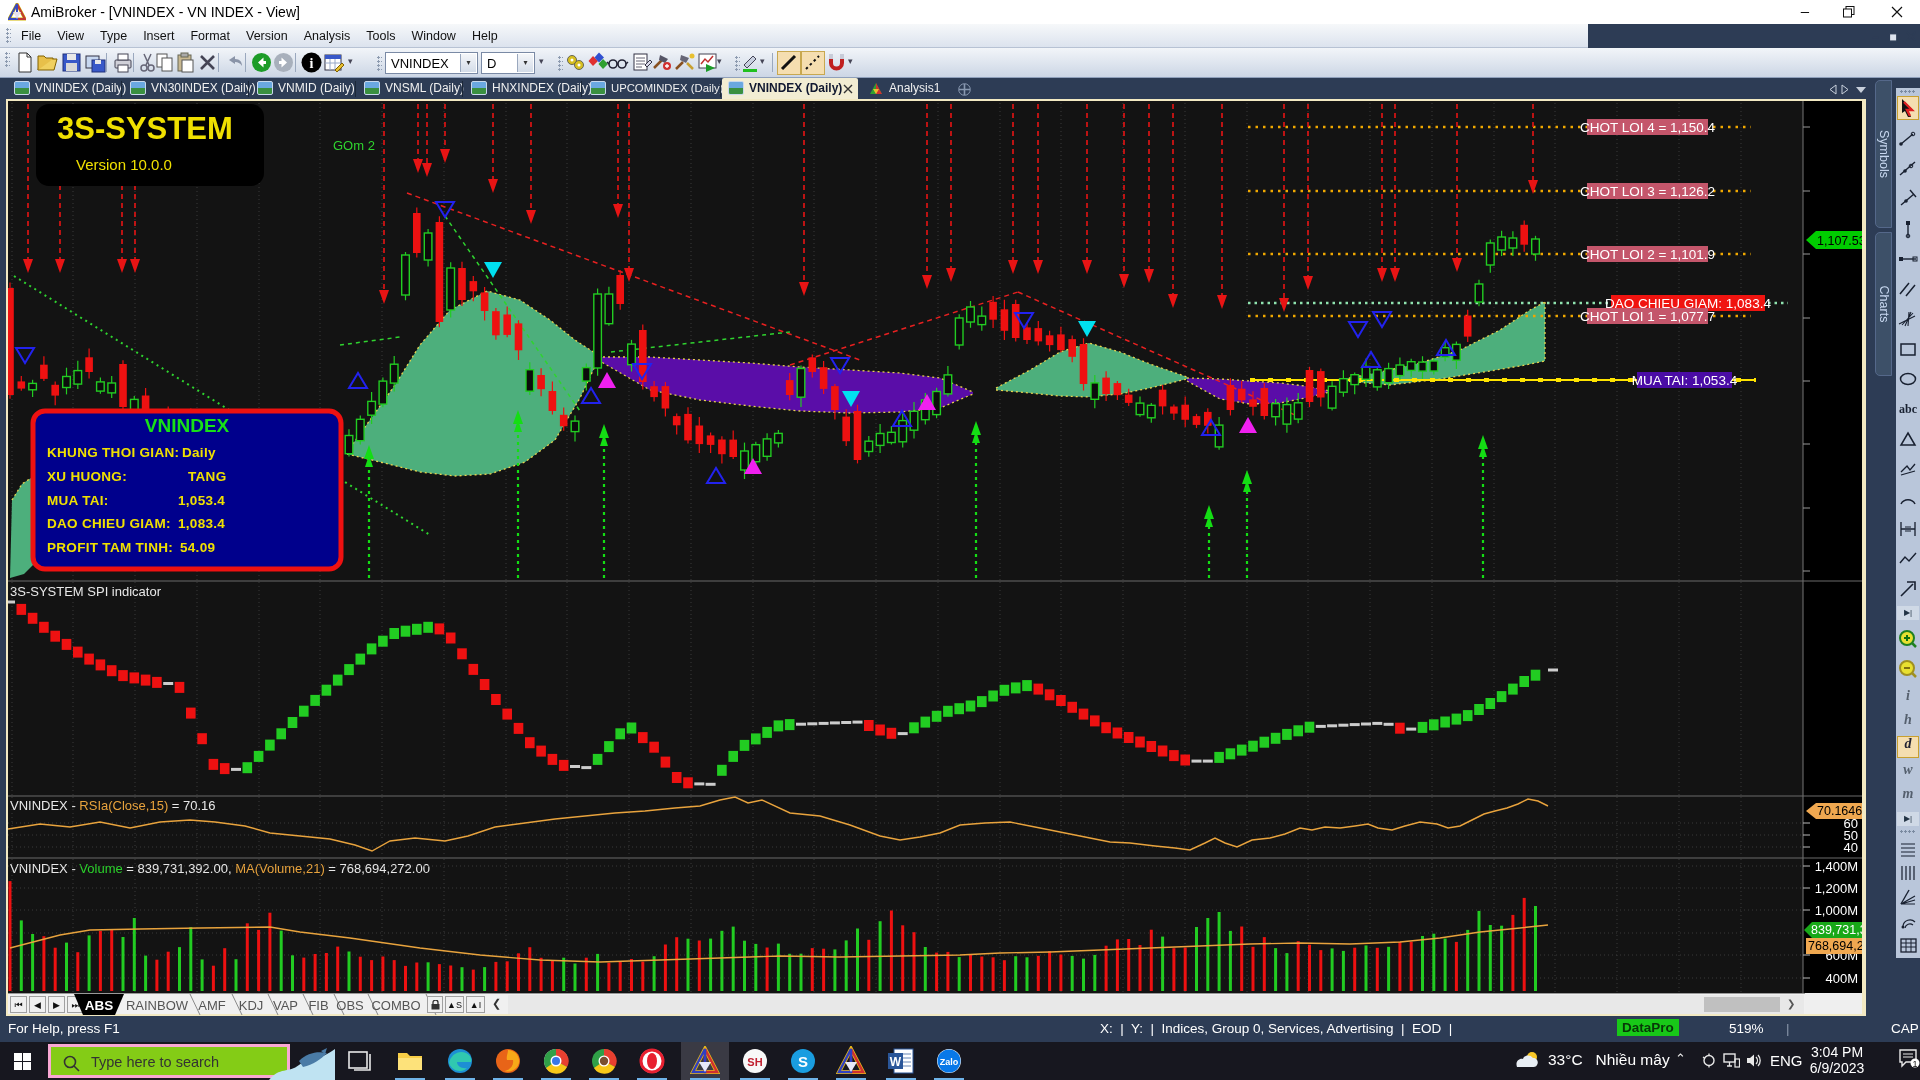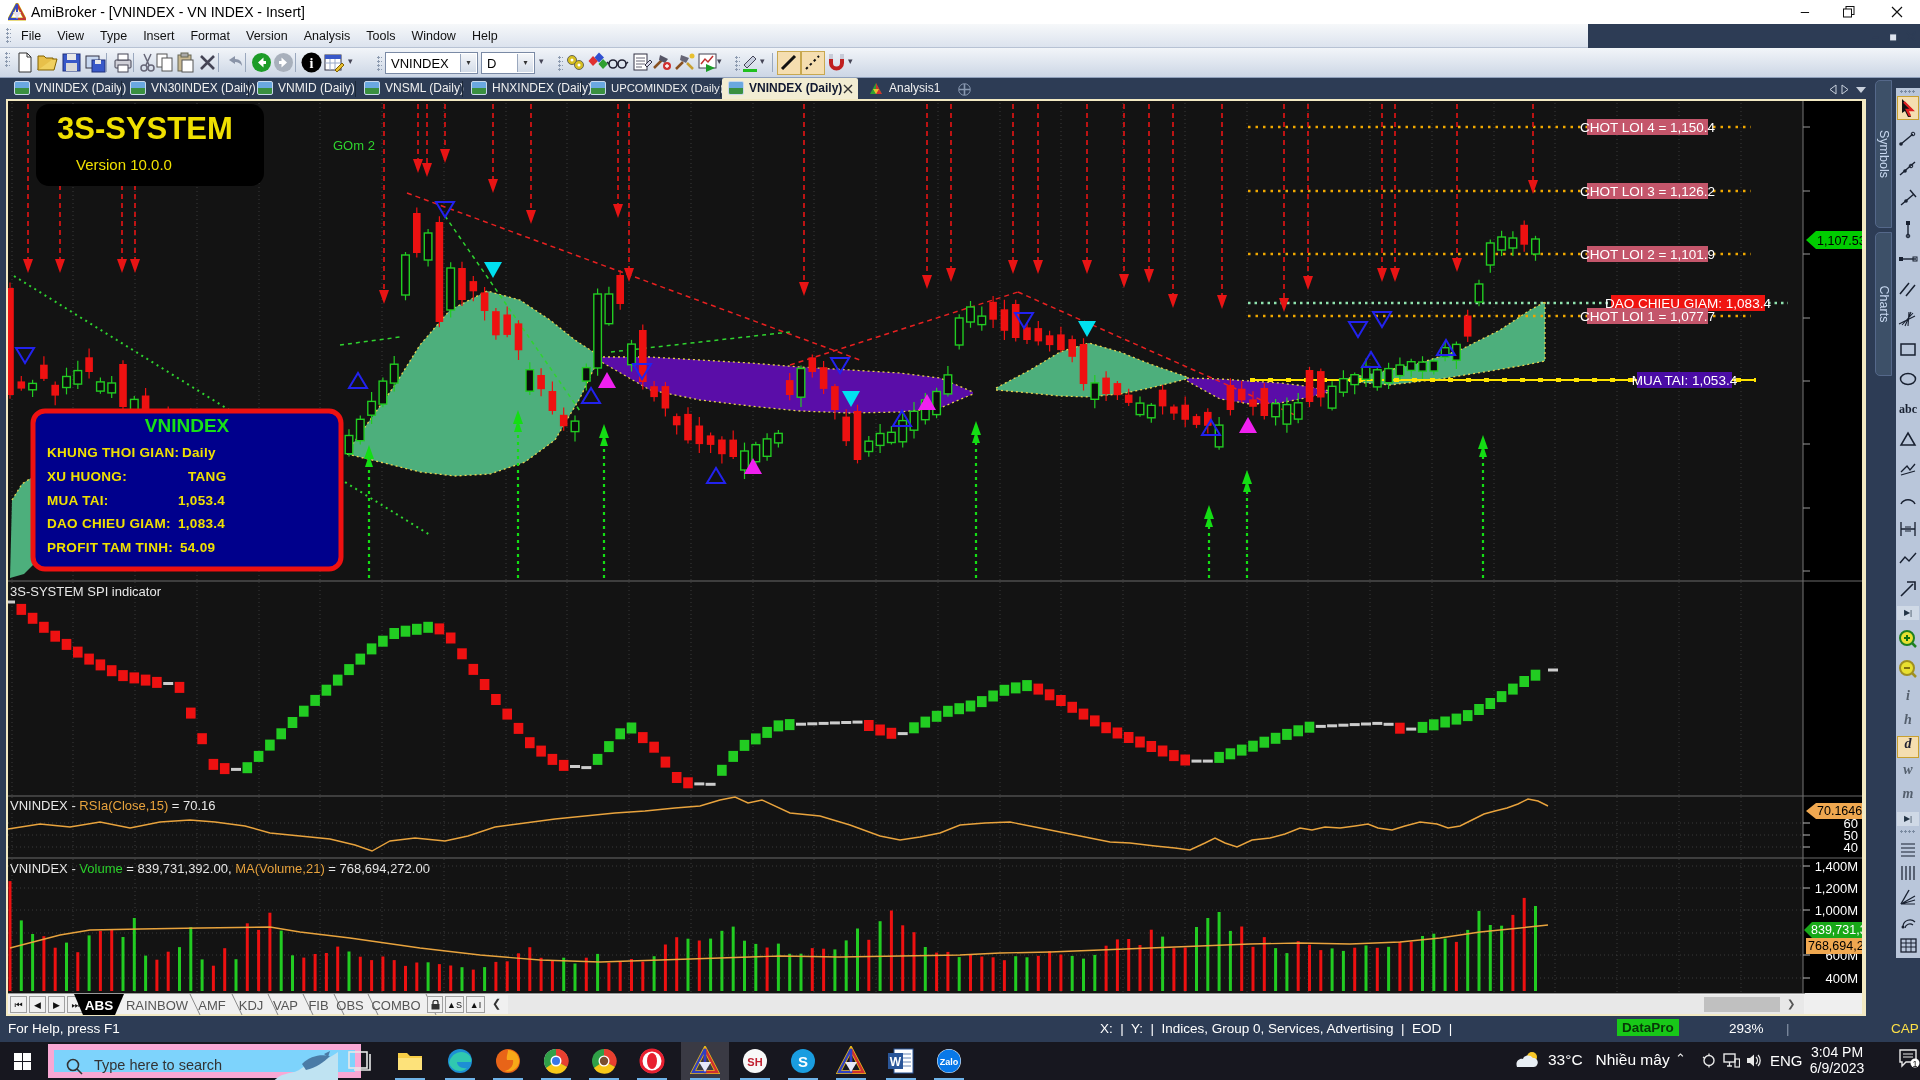--- a/index.html
+++ b/index.html
@@ -48,21 +48,21 @@
 .tsicon { position:absolute; left:1px; width:22px; height:22px; color:#101010; font-size:13px; text-align:center; line-height:22px; }
 </style></head><body>
 <div id="app">
 <div id="titlebar">
       <svg class="abs" style="left:8px;top:3px" width="18" height="18" viewBox="0 0 18 18">
         <path d="M9,1 L17,16 L1,16 Z" fill="none" stroke="#d4b800" stroke-width="3"></path>
         <path d="M9,1 L17,16 L9,16 Z" fill="none" stroke="#c03838" stroke-width="2"></path>
         <path d="M9,1 L1,16 L9,16 Z" fill="none" stroke="#3848c0" stroke-width="2"></path>
         <path d="M5,9 L13,9 L9,16 Z" fill="#e8e0f0"></path>
       </svg>
-      <div class="title">AmiBroker - [VNINDEX - VN INDEX - Insert]</div>
+      <div class="title">AmiBroker - [VNINDEX - VN INDEX - View]</div>
       <div class="wbtn" style="left:1782px;font-size:15px">–</div>
       <svg class="abs" style="left:1843px;top:6px" width="12" height="12" viewBox="0 0 12 12">
         <rect x="3" y="0.5" width="8" height="8" fill="none" stroke="#111"></rect>
         <rect x="0.5" y="3" width="8" height="8" fill="#fff" stroke="#111"></rect>
       </svg>
       <svg class="abs" style="left:1891px;top:6px" width="12" height="12" viewBox="0 0 12 12">
         <path d="M1,1 L11,11 M11,1 L1,11" stroke="#111" stroke-width="1.2"></path>
       </svg>
     </div>
     <div id="menubar">
@@ -1206,23 +1206,23 @@
       <div class="abs" style="left:500px;top:1px;width:1296px;height:19px;background:#e8e8e8">
         <div class="abs" style="left:1196px;top:2px;width:76px;height:15px;background:#c0c0c0"></div>
         <div class="abs" style="left:1279px;top:3px;font-size:10px;color:#555">❯</div>
       </div>
     </div>
     <div class="abs" style="left:1805px;top:993px;width:57px;height:21px;background:#efefef"></div>
     <div id="statusbar">
       <div class="abs" style="left:8px;top:5px">For Help, press F1</div>
       <div class="abs" style="left:1100px;top:5px">X: &nbsp;|&nbsp; Y: &nbsp;|&nbsp; Indices, Group 0, Services, Advertising &nbsp;|&nbsp; EOD &nbsp;|</div>
       <div class="abs" style="left:1617px;top:3px;background:#18c818;color:#083808;padding:1px 5px;font-weight:bold">DataPro</div>
-      <div class="abs" style="left:1729px;top:5px">293%</div>
+      <div class="abs" style="left:1729px;top:5px">519%</div>
       <div class="abs" style="left:1786px;top:5px;color:#8a97ab">|</div>
-      <div class="abs" style="left:1891px;top:5px;color:#fde047">CAP</div>
+      <div class="abs" style="left:1891px;top:5px;color:#ffffff">CAP</div>
     </div>
     <div class="abs" style="left:1866px;top:78px;width:54px;height:938px;background:#2d3c55"></div>
     <div class="vtab" style="left:1875px;top:80px;height:148px">
       <span>Symbols</span>
     </div>
     <div class="vtab" style="left:1875px;top:232px;height:144px">
       <span>Charts</span>
     </div>
     <div id="toolstrip"></div>
     <div class="abs" style="left:1900px;top:90px;width:16px;height:3px;background-image:radial-gradient(circle at 1.5px 1.5px,#7a8aa0 1px,transparent 1.2px);background-size:4px 3px"></div>
@@ -1327,21 +1327,21 @@
       <rect x="4" y="5" width="15" height="13" fill="none" stroke="#182030" stroke-width="1.3"></rect>
       <path d="M4,9 L19,9 M4,13 L19,13 M9,5 L9,18 M14,5 L14,18" stroke="#182030" stroke-width="1"></path>
     </svg>
     <div id="taskbar"></div>
     <svg class="abs" style="left:14px;top:1053px" width="17" height="17" viewBox="0 0 17 17">
       <rect x="0" y="0" width="8" height="8" fill="#fff"></rect>
       <rect x="9" y="0" width="8" height="8" fill="#fff"></rect>
       <rect x="0" y="9" width="8" height="8" fill="#fff"></rect>
       <rect x="9" y="9" width="8" height="8" fill="#fff"></rect>
     </svg>
-    <div class="abs" style="left:48px;top:1044px;width:313px;height:34px;background:#7dd3fc;border:6px solid #f9a8d4">
+    <div class="abs" style="left:48px;top:1044px;width:242px;height:34px;background:#84cc16;border:3px solid #f9a8d4">
       <svg class="abs" style="left:12px;top:8px" width="17" height="17" viewBox="0 0 17 17">
         <circle cx="7" cy="7" r="5.5" fill="none" stroke="#333" stroke-width="1.6"></circle>
         <path d="M11,11 L16,16" stroke="#333" stroke-width="1.6"></path>
       </svg>
       <div class="abs" style="left:40px;top:7px;font-size:14.5px;color:#333">Type here to search</div>
       <svg class="abs" style="left:218px;top:0px" width="66px" height="33" viewBox="0 0 66 33">
         <path d="M0,33 C10,20 20,26 30,18 C40,10 50,14 66,2 L66,33 Z" fill="#bfe3f2"></path>
         <path d="M30,14 C38,6 48,4 58,6 C52,12 44,18 34,20 Z" fill="#4a7ba6"></path>
         <path d="M52,4 L58,1 L56,7 Z" fill="#4a7ba6"></path>
       </svg>

